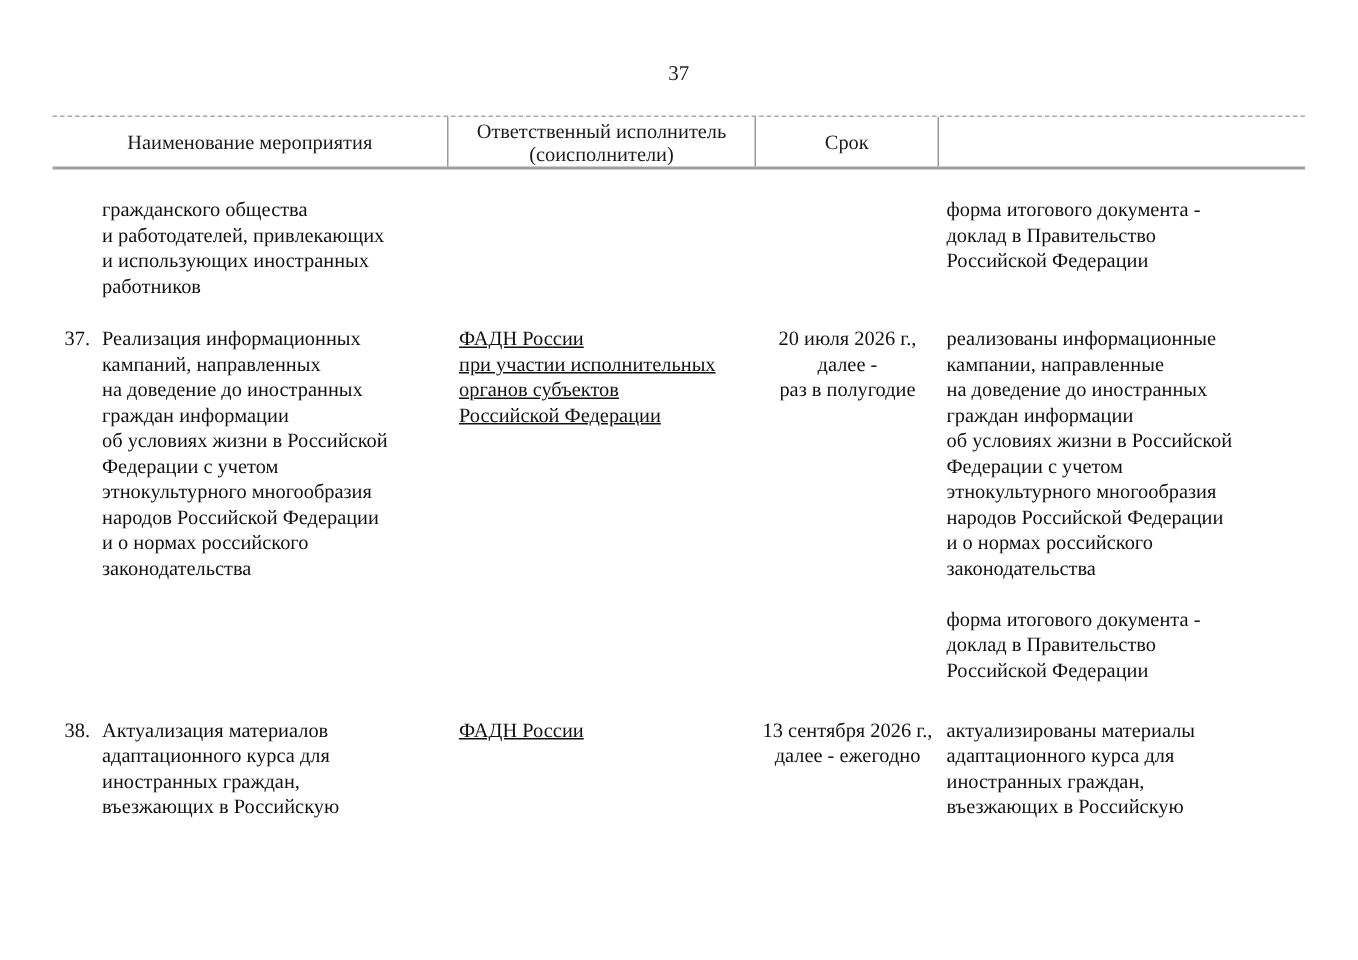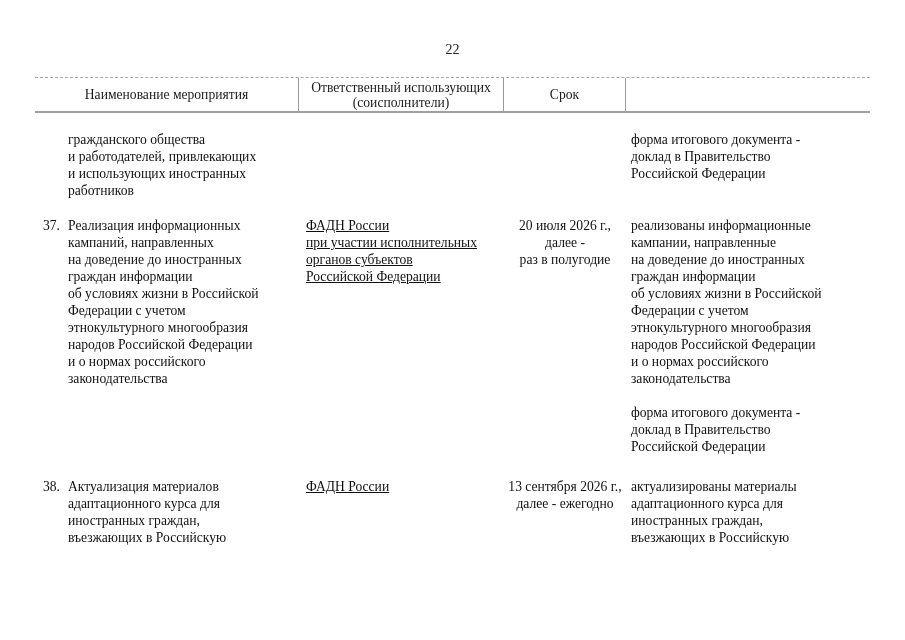--- a/index.html
+++ b/index.html
@@ -68,27 +68,27 @@
     }
     .num { left: 8px; }
     .name { left: 33px; width: 220px; }
     .resp { left: 271px; width: 200px; text-decoration: underline; }
     .term { left: 468px; width: 124px; text-align: center; }
     .res { left: 596px; width: 240px; }
   </style>
 </head>
 <body>
 
-<div class="page-number">22</div>
+<div class="page-number">37</div>
 
 <div class="table">
   <div class="header">
     <div class="hcell" style="left:0;width:263px;">Наименование мероприятия</div>
     <div class="hsep" style="left:263px;"></div>
-    <div class="hcell" style="left:264px;width:204px;white-space:pre;">Ответственный использующих
+    <div class="hcell" style="left:264px;width:204px;white-space:pre;">Ответственный исполнитель
 (соисполнители)</div>
     <div class="hsep" style="left:468px;"></div>
     <div class="hcell" style="left:469px;width:121px;">Срок</div>
     <div class="hsep" style="left:590px;"></div>
   </div>
 
   <div class="row" style="top:54px;">
     <div class="cell num"></div>
     <div class="cell name">гражданского общества
 и работодателей, привлекающих

